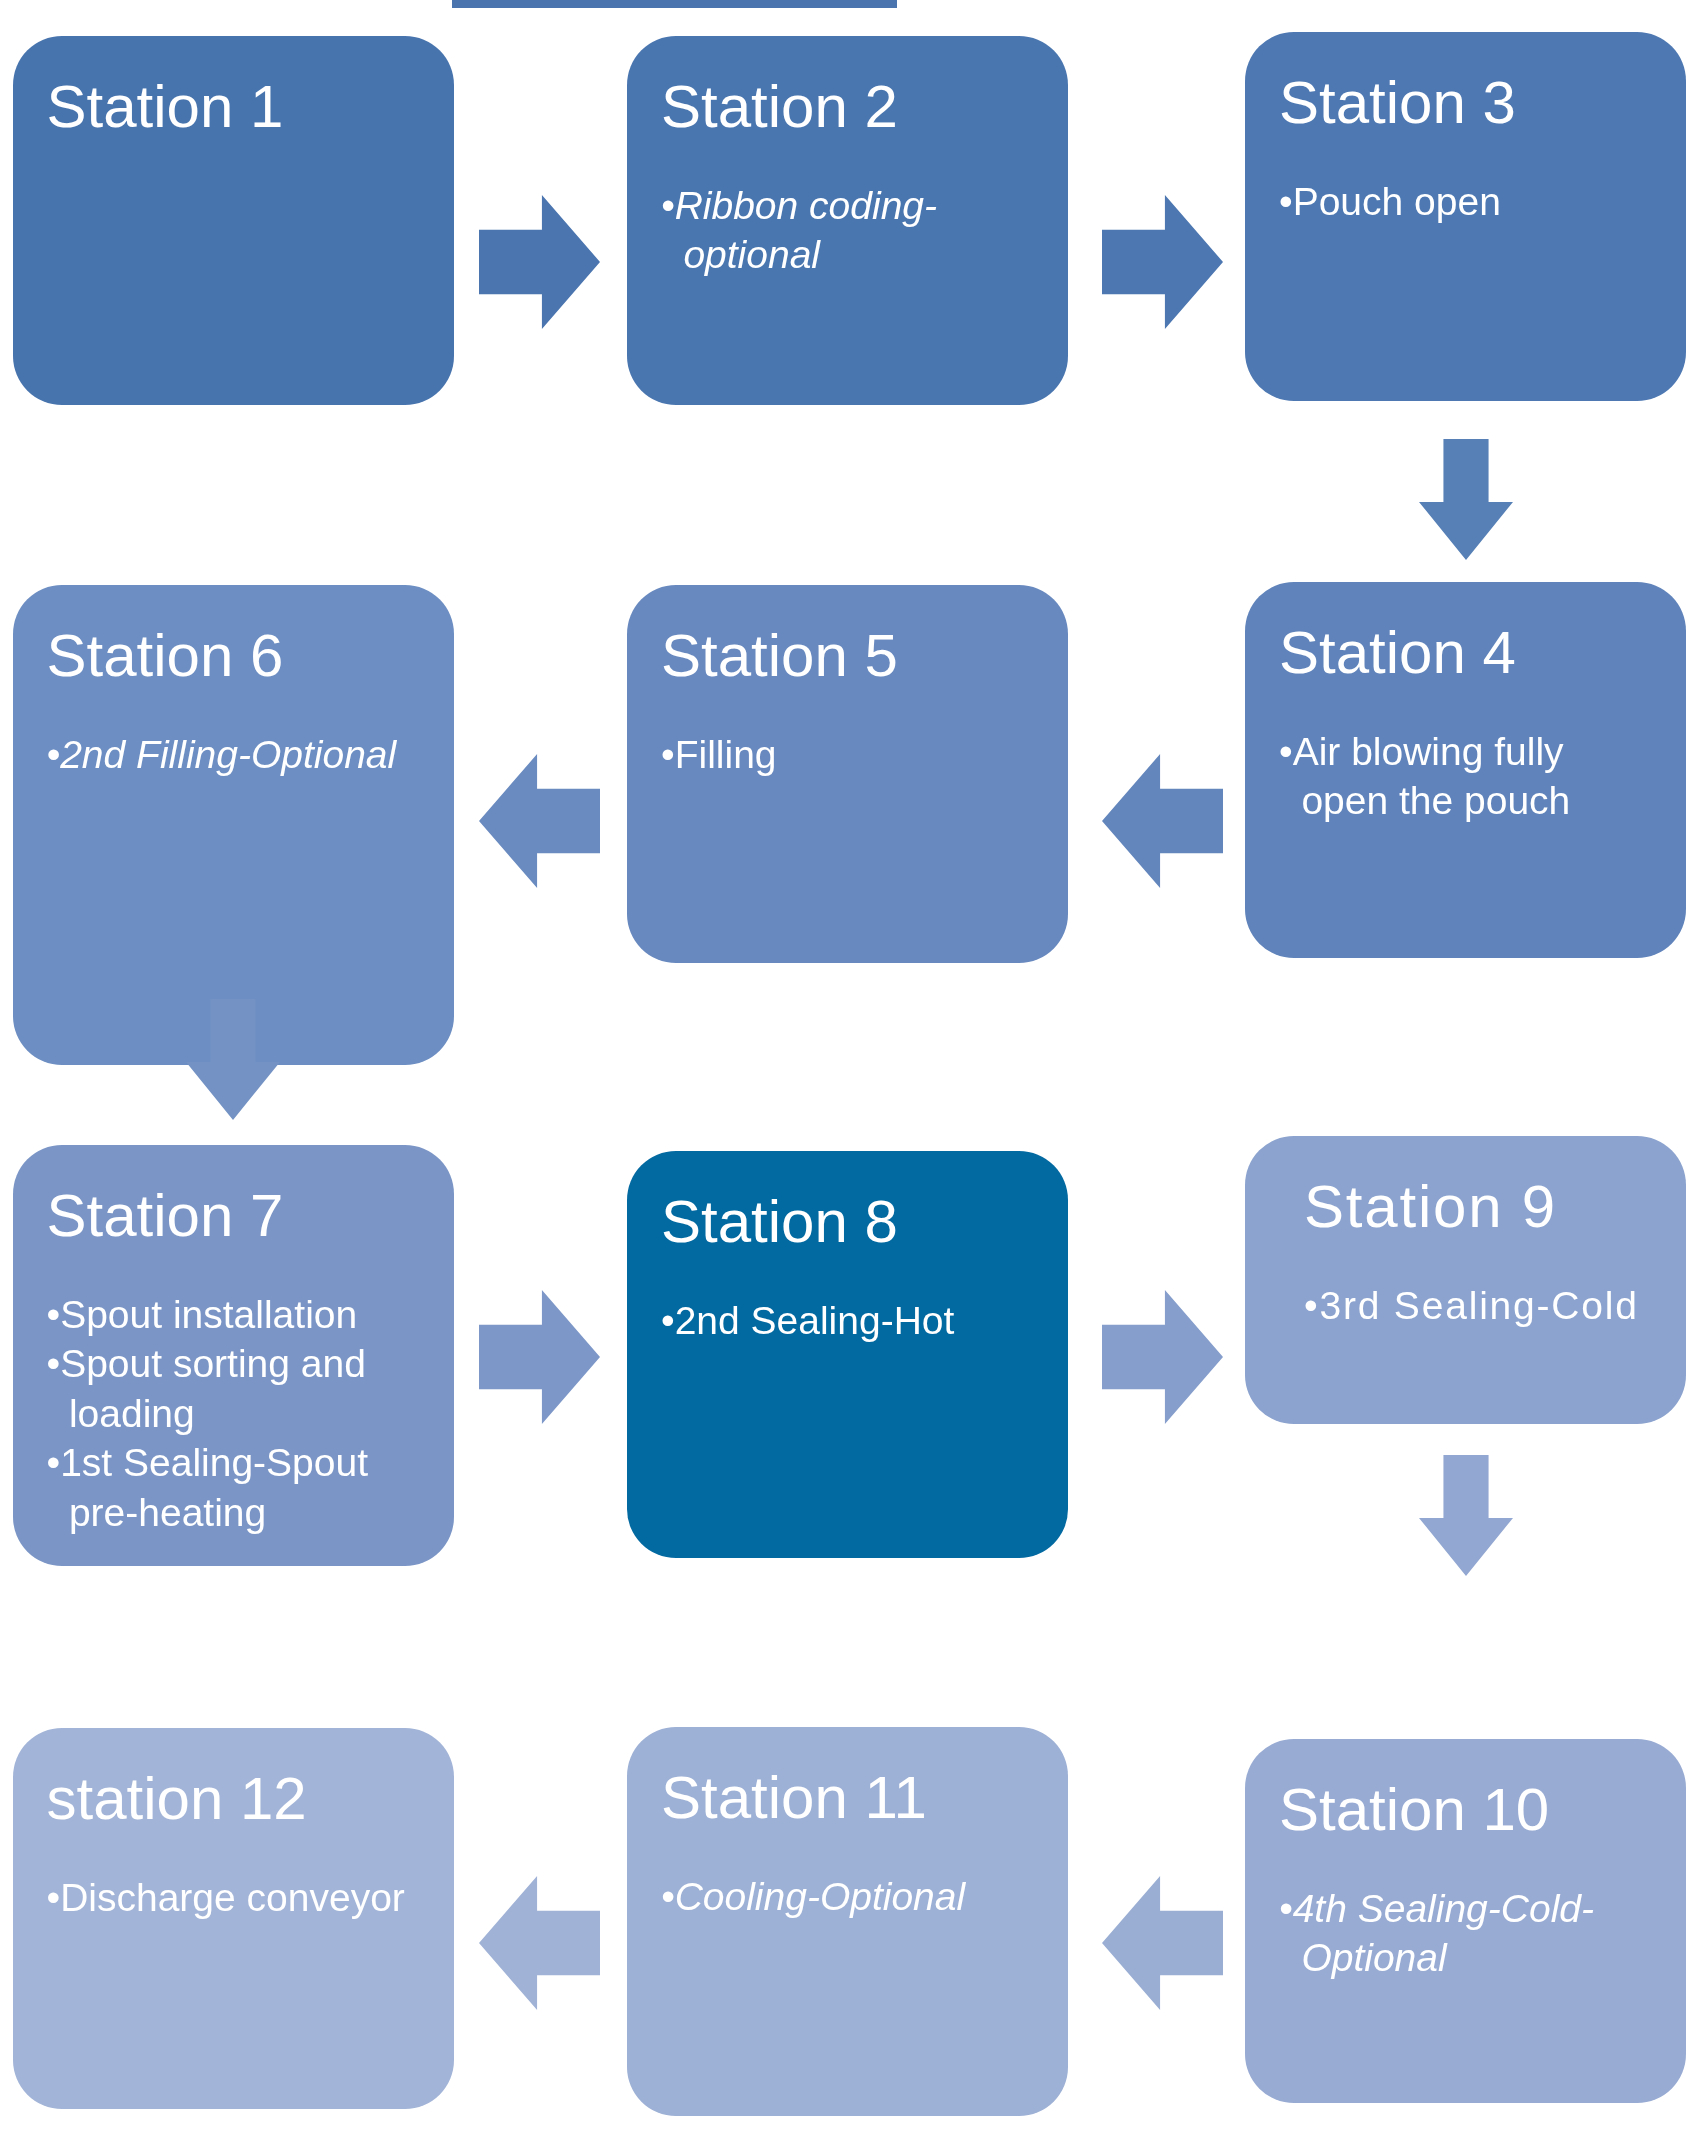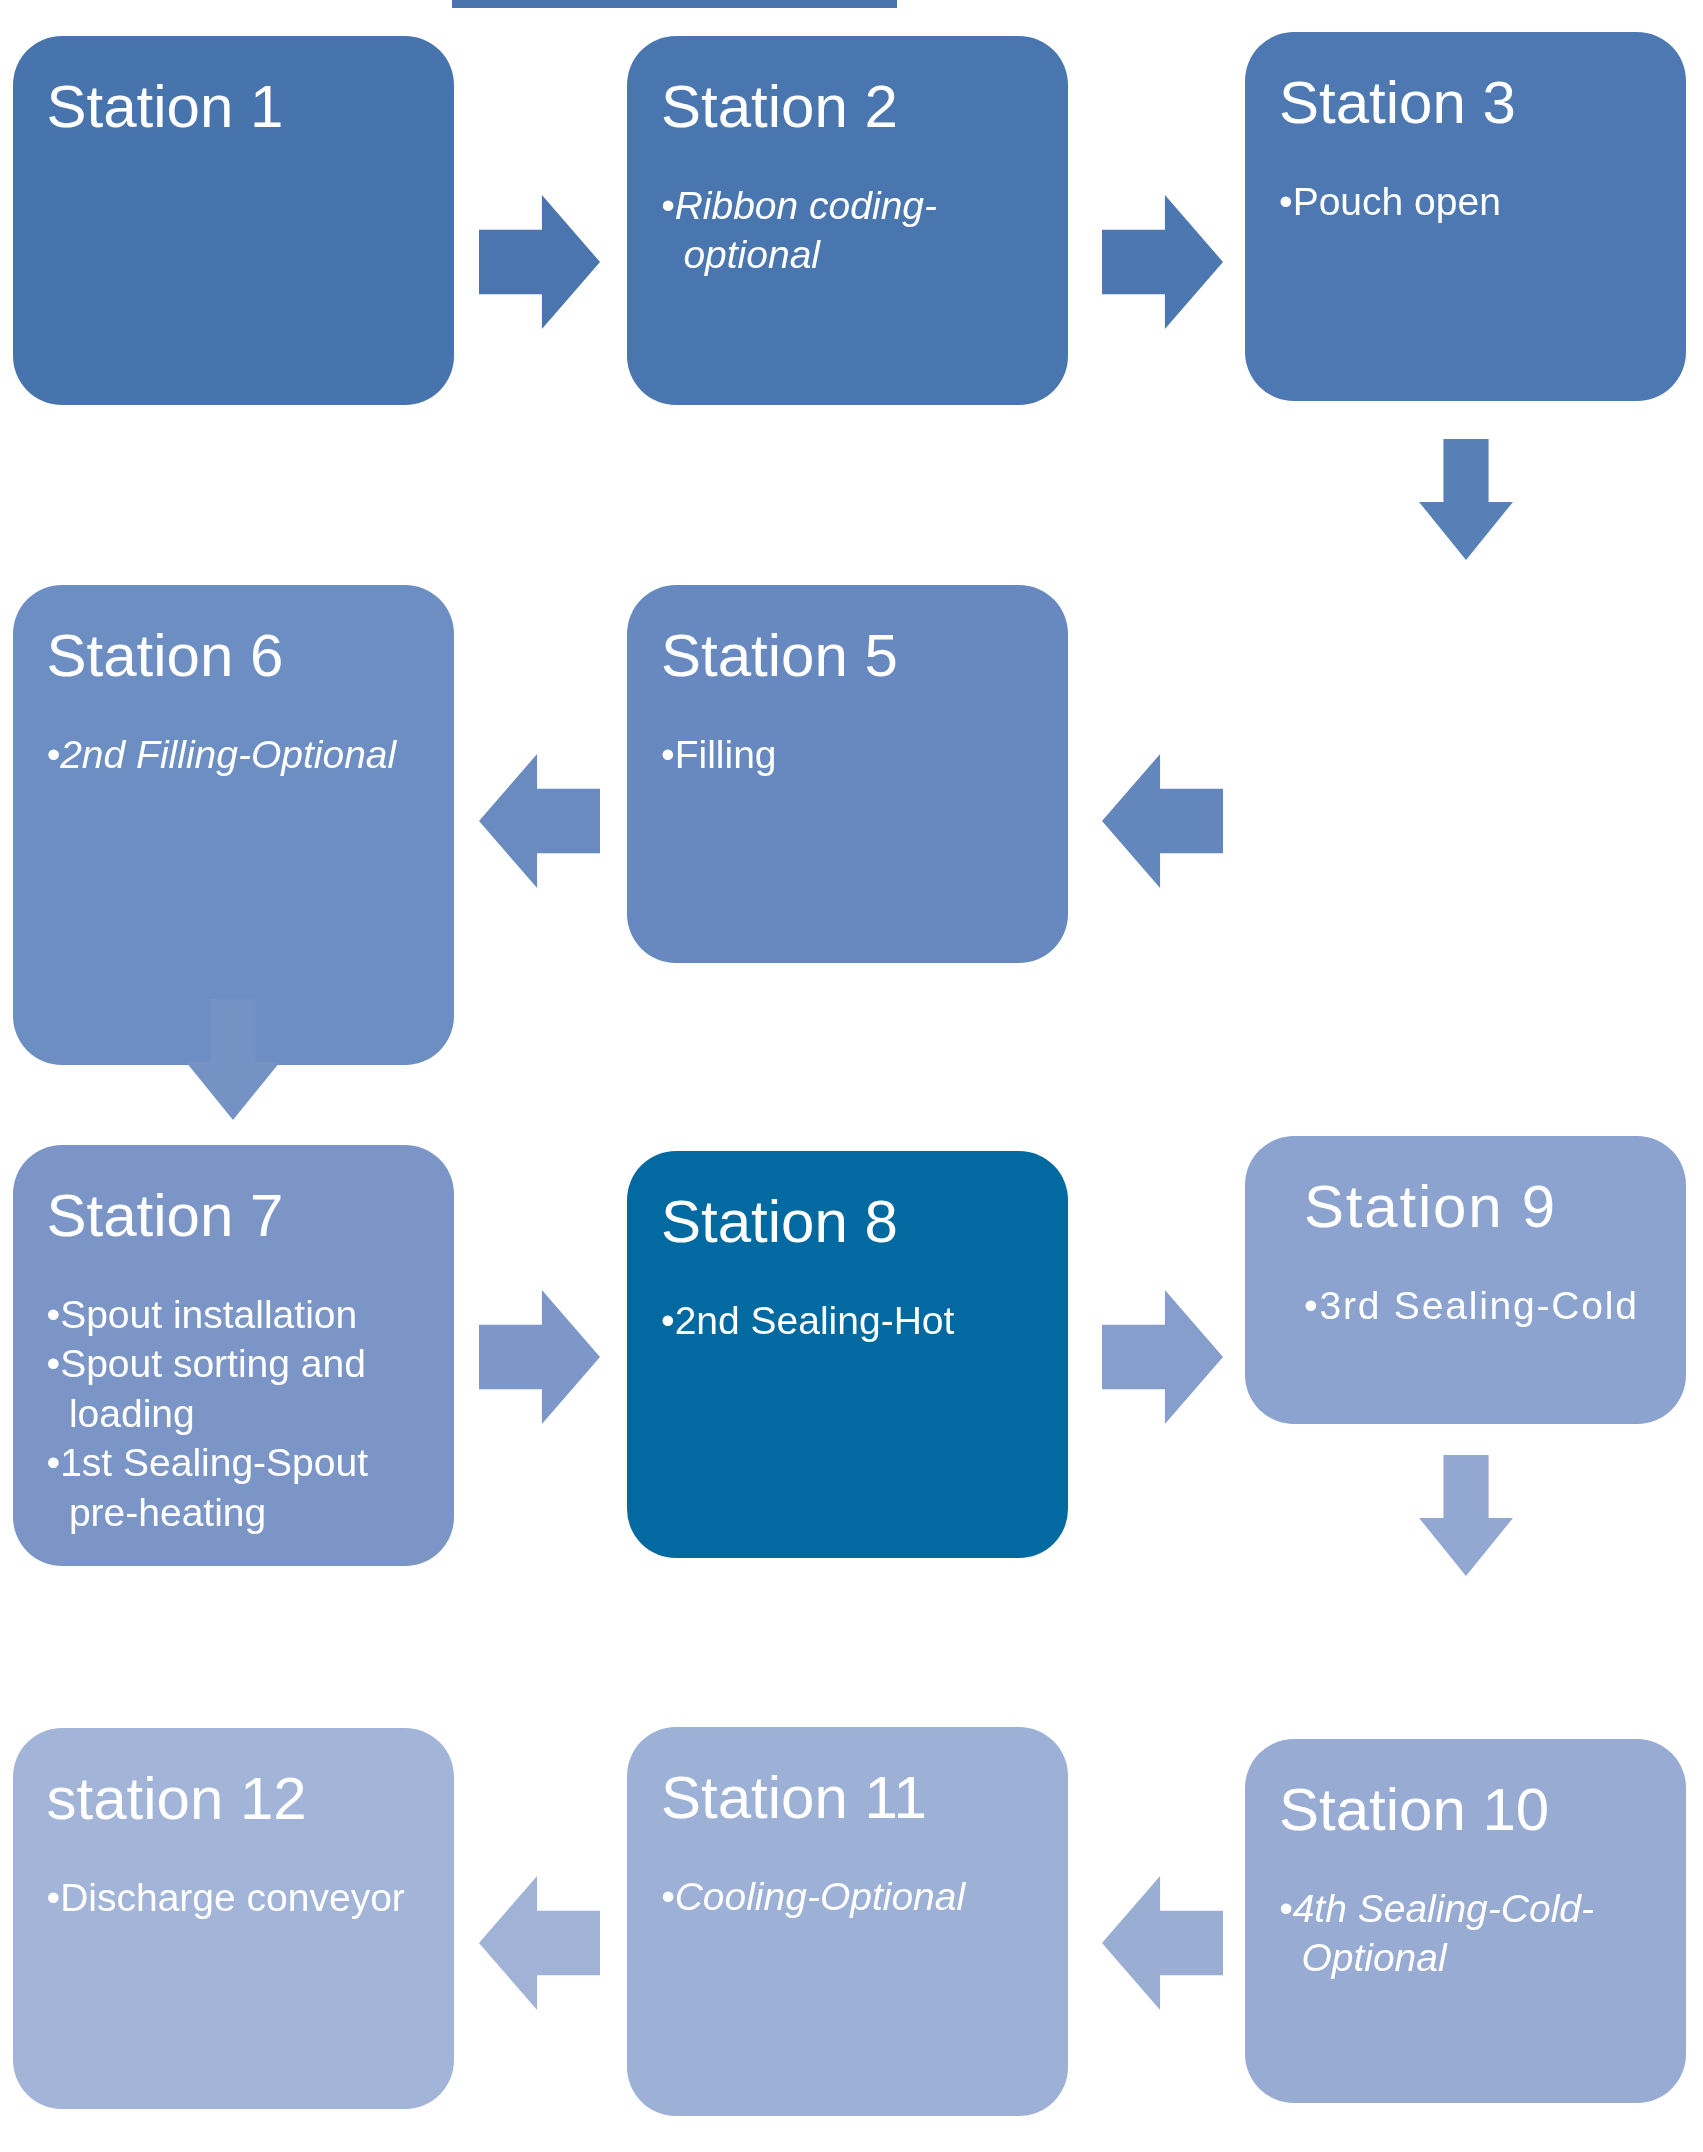--- a/index.html
+++ b/index.html
@@ -113,20 +113,26 @@
       <li><span>•</span><span>Pouch open</span></li>
     </ul>
   </section>
 
   <div class="arrow v a34">
     <svg viewBox="0 0 100 100" preserveAspectRatio="none">
       <path d="M26,0 V52 H0 L50,100 L100,52 H74 V0 Z" style="fill: rgb(86, 128, 182);"></path>
     </svg>
   </div>
 
+  <section class="station s4" style="background-color: rgb(95, 131, 186);">
+    <h2 class="title">Station 4</h2>
+    <ul class="bullets">
+      <li><span>•</span><span>Air blowing fully open the pouch</span></li>
+    </ul>
+  </section>
 
   <div class="arrow h a45">
     <svg viewBox="0 0 100 100" preserveAspectRatio="none">
       <path d="M100,26 H48 V0 L0,50 L48,100 V74 H100 Z" style="fill: rgb(99, 134, 189);"></path>
     </svg>
   </div>
 
   <section class="station s5" style="background-color: rgb(104, 137, 191);">
     <h2 class="title">Station 5</h2>
     <ul class="bullets">

